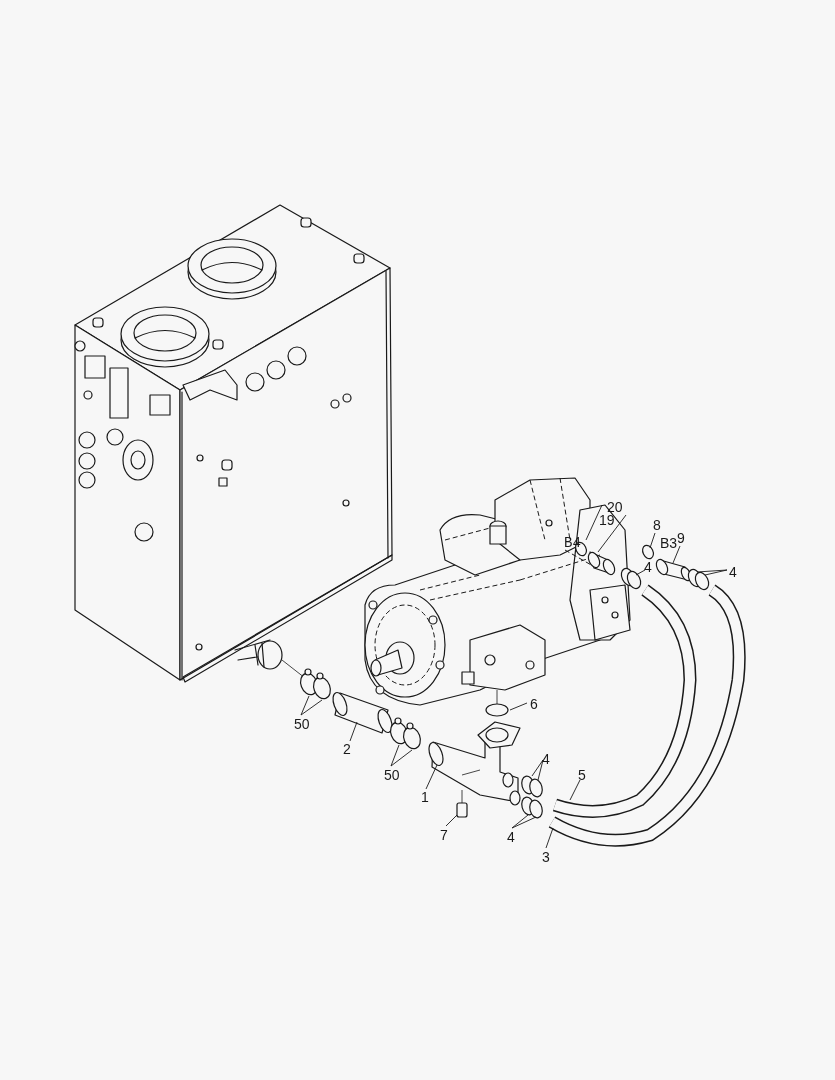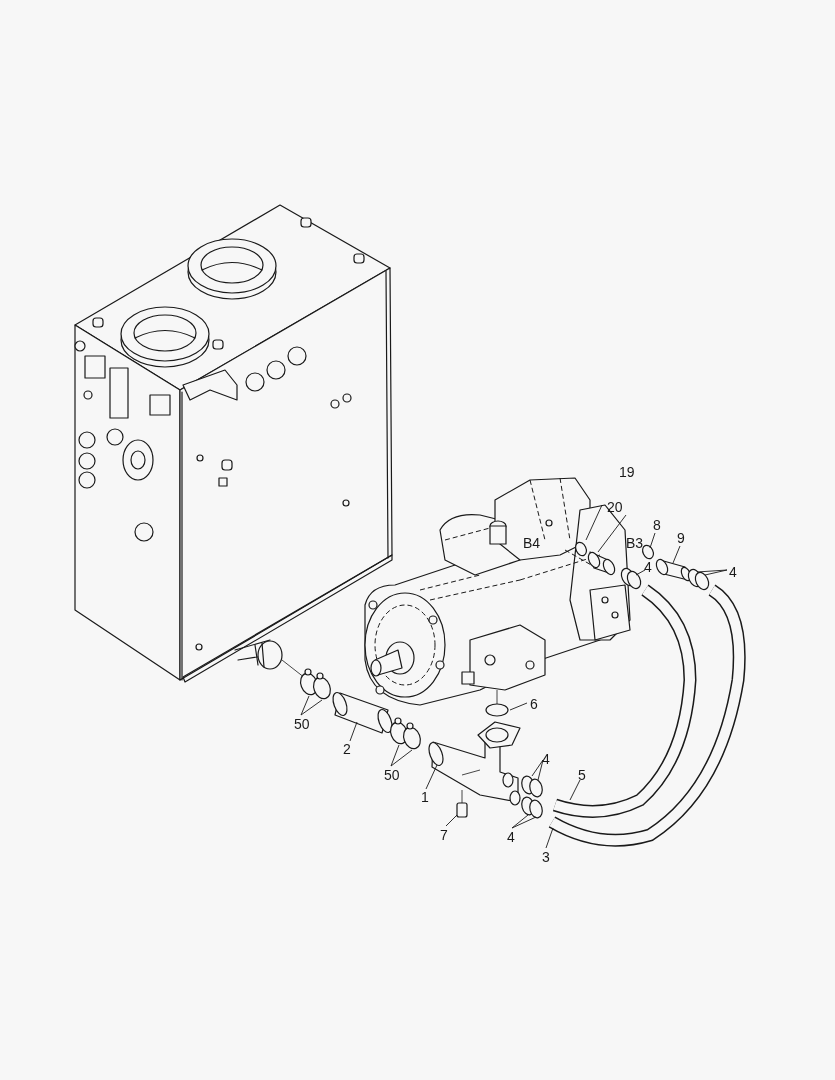--- a/index.html
+++ b/index.html
@@ -221,32 +221,32 @@
     <path class="leader" d="M543,760 L538,780"></path>
     <path class="leader" d="M580,780 L570,800"></path>
     <path class="leader" d="M426,789 L437,765"></path>
     <path class="leader" d="M446,826 L457,815"></path>
     <path class="leader" d="M512,828 L528,815"></path>
     <path class="leader" d="M512,828 L536,817"></path>
     <path class="leader" d="M546,848 L553,828"></path>
   </g>
 </svg>
 
-<div class="callout" style="left:599px;top:465px;margin-left:20px;">19</div>
+<div class="callout" style="left:599px;top:513px;">19</div>
 <div class="callout" style="left:607px;top:500px;">20</div>
 <div class="callout" style="left:653px;top:518px;">8</div>
 <div class="callout" style="left:677px;top:531px;">9</div>
 <div class="callout" style="left:644px;top:560px;">4</div>
 <div class="callout" style="left:729px;top:565px;">4</div>
 <div class="callout" style="left:530px;top:697px;">6</div>
 <div class="callout" style="left:294px;top:717px;">50</div>
 <div class="callout" style="left:343px;top:742px;">2</div>
 <div class="callout" style="left:384px;top:768px;">50</div>
 <div class="callout" style="left:542px;top:752px;">4</div>
 <div class="callout" style="left:578px;top:768px;">5</div>
 <div class="callout" style="left:421px;top:790px;">1</div>
 <div class="callout" style="left:440px;top:828px;">7</div>
 <div class="callout" style="left:507px;top:830px;">4</div>
 <div class="callout" style="left:542px;top:850px;">3</div>
 
-<div class="callout" style="left:523px;top:536px;">B4</div>
-<div class="callout" style="left:626px;top:536px;">B3</div>
+<div class="callout" style="left:564px;top:536px;font-family:Liberation Mono, monospace;">B4</div>
+<div class="callout" style="left:660px;top:536px;">B3</div>
 </div>
 
 </body></html>

